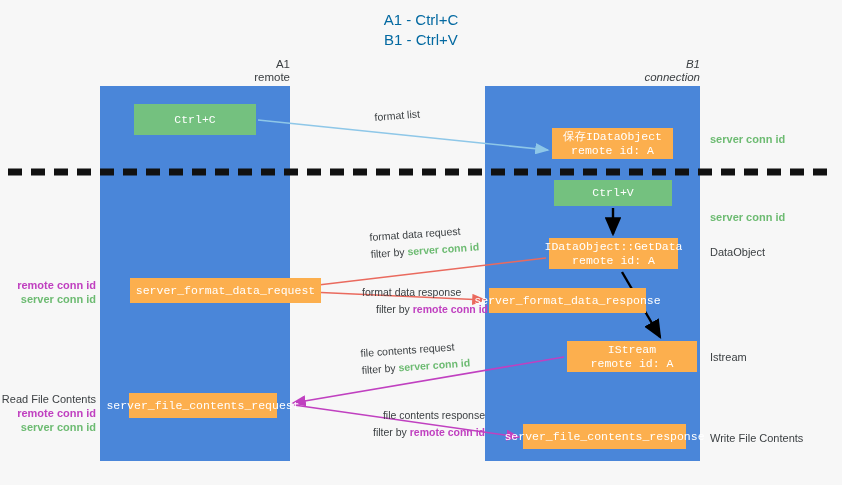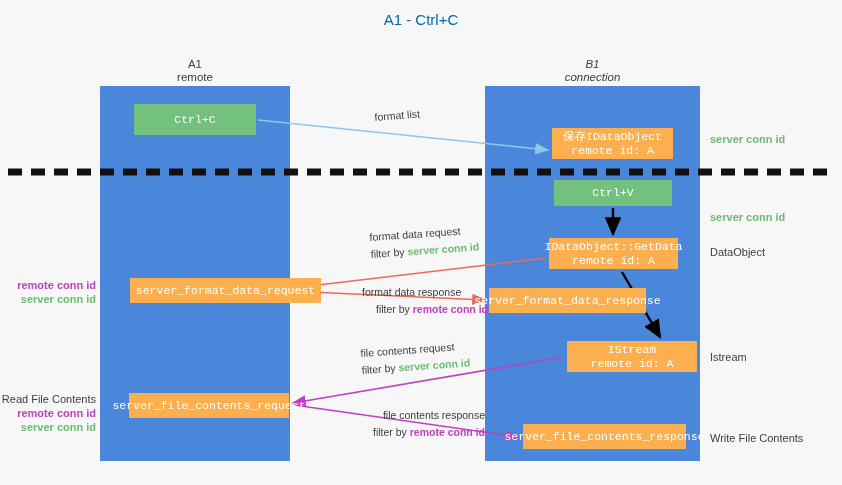--- a/index.html
+++ b/index.html
@@ -29,21 +29,21 @@
     width: 842px;
     text-align: center;
     font-size: 15px;
     color: #0369a1;
     line-height: 20px;
   }
   #title div { white-space: pre; }
 
   
   .lane-header {
-    text-align: center;
+    text-align: right;
     font-size: 11.5px;
     color: #3c4043;
     line-height: 13px;
   }
   #lane-a-header { left: 100px; top: 58px; width: 190px; }
   #lane-b-header { left: 485px; top: 58px; width: 215px; font-style: italic; }
 
   
   .lane-col {
     background: #4a86d9;
@@ -70,21 +70,21 @@
   .box.green { background: #74c17f; }
   .box.orange { background: #fcaf4e; }
 
   #box-ctrl-c   { left: 134px; top: 104px;  width: 122px; height: 31px; }
   #box-dataobj  { left: 552px; top: 128px;  width: 121px; height: 31px; }
   #box-ctrl-v   { left: 554px; top: 180px;  width: 118px; height: 26px; }
   #box-getdata  { left: 549px; top: 238px;  width: 129px; height: 31px; }
   #box-fmt-req  { left: 130px; top: 278px;  width: 191px; height: 25px; }
   #box-fmt-resp { left: 489px; top: 288px;  width: 157px; height: 25px; }
   #box-istream  { left: 567px; top: 341px;  width: 130px; height: 31px; }
-  #box-file-req { left: 129px; top: 393px;  width: 160px; height: 25px; }
+  #box-file-req { left: 129px; top: 393px;  width: 148px; height: 25px; }
   #box-file-resp{ left: 523px; top: 424px;  width: 163px; height: 25px; }
 
   
   #dash-line {
     left: 8px; top: 168px;
     width: 826px; height: 8px;
   }
 
   
   .edge-label {
@@ -146,20 +146,21 @@
     pointer-events: none;
   }
 </style>
 </head>
 <body>
 
 <div id="canvas">
 
   <div id="title" class="abs">
     <div>A1 - Ctrl+C</div>
+    <div>B1 - Ctrl+V</div>
   </div>
 
   <div id="lane-a-header" class="abs lane-header">
     <div>A1</div>
     <div>remote</div>
   </div>
   <div id="lane-b-header" class="abs lane-header">
     <div>B1</div>
     <div>connection</div>
   </div>

